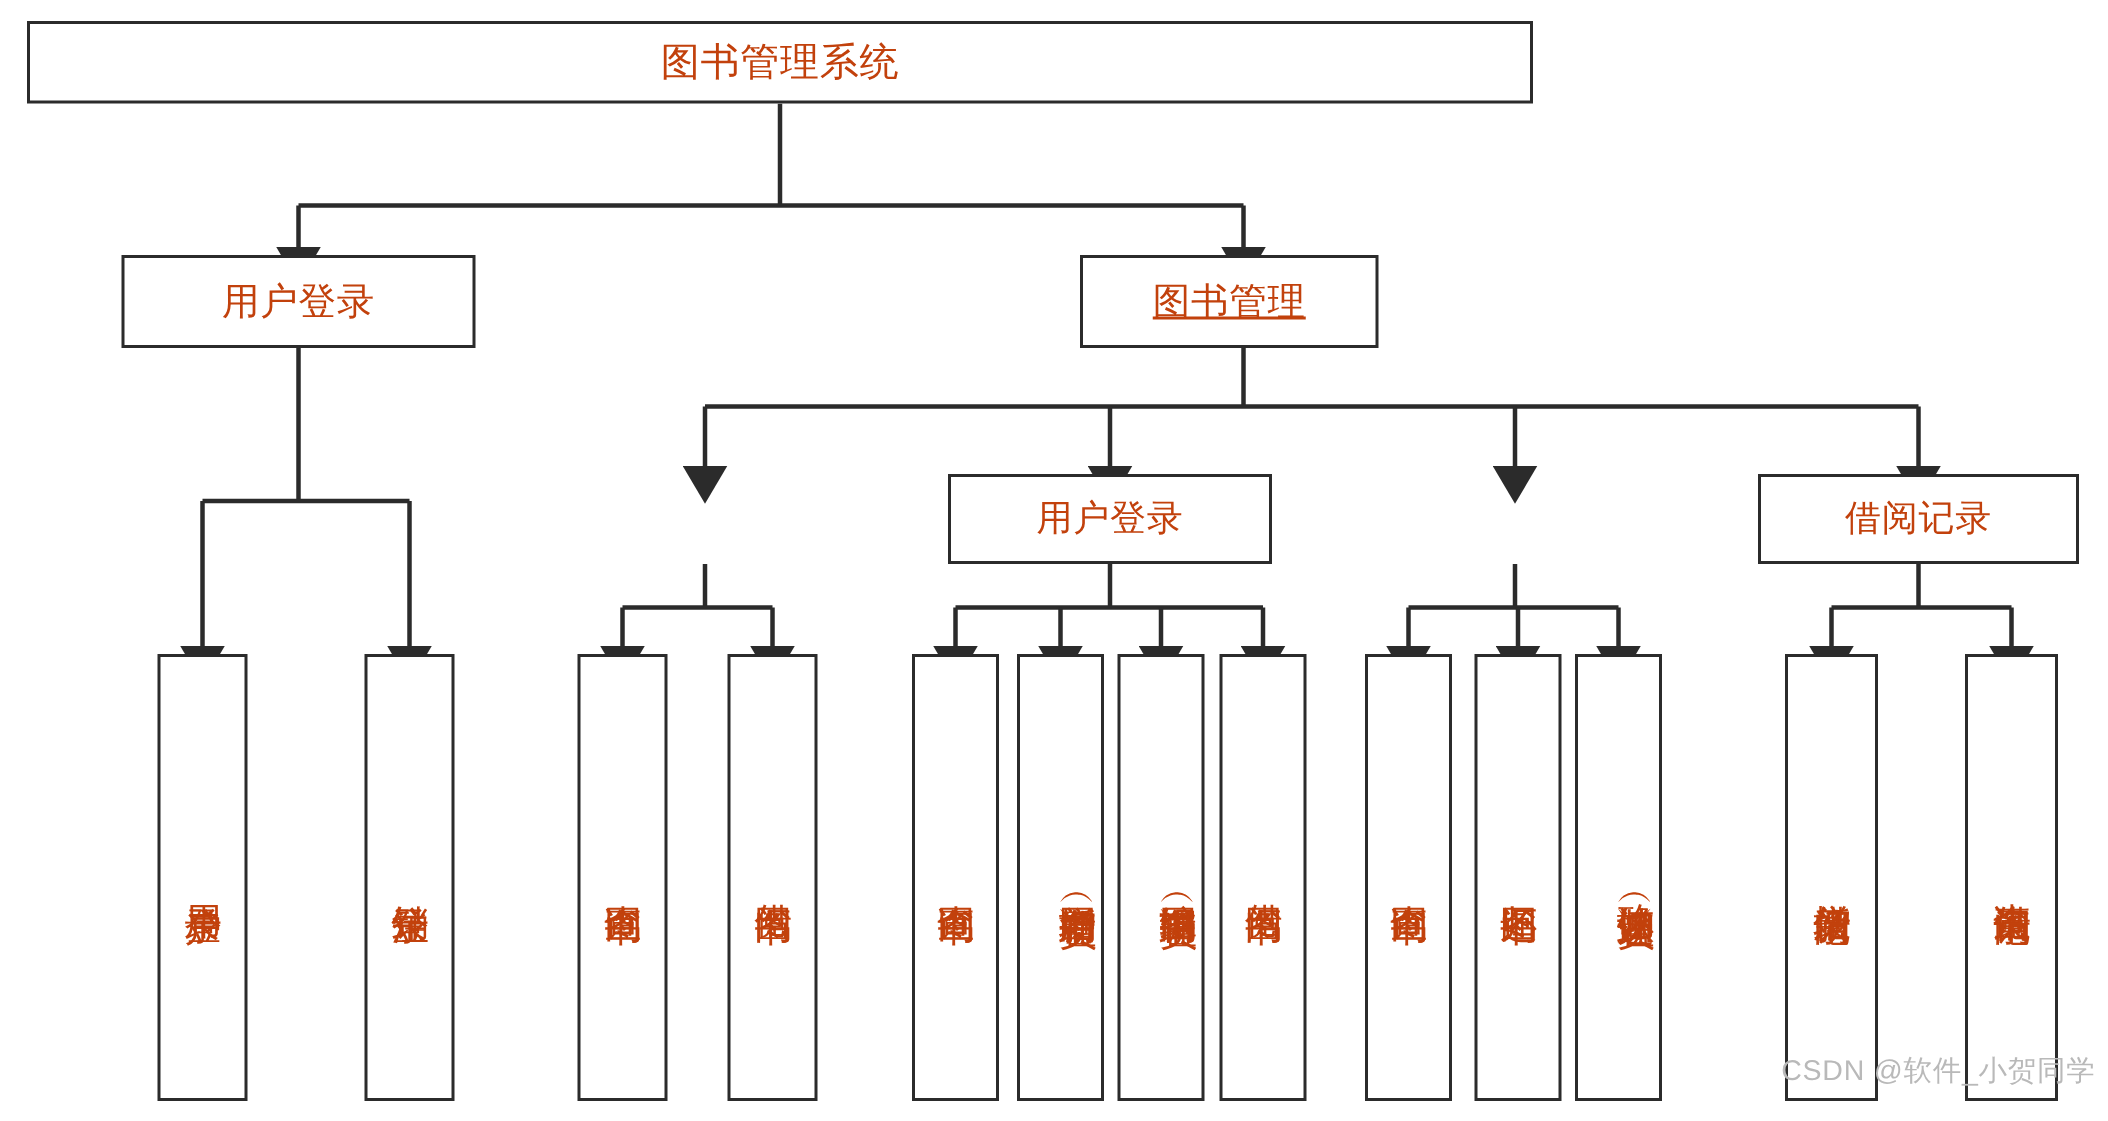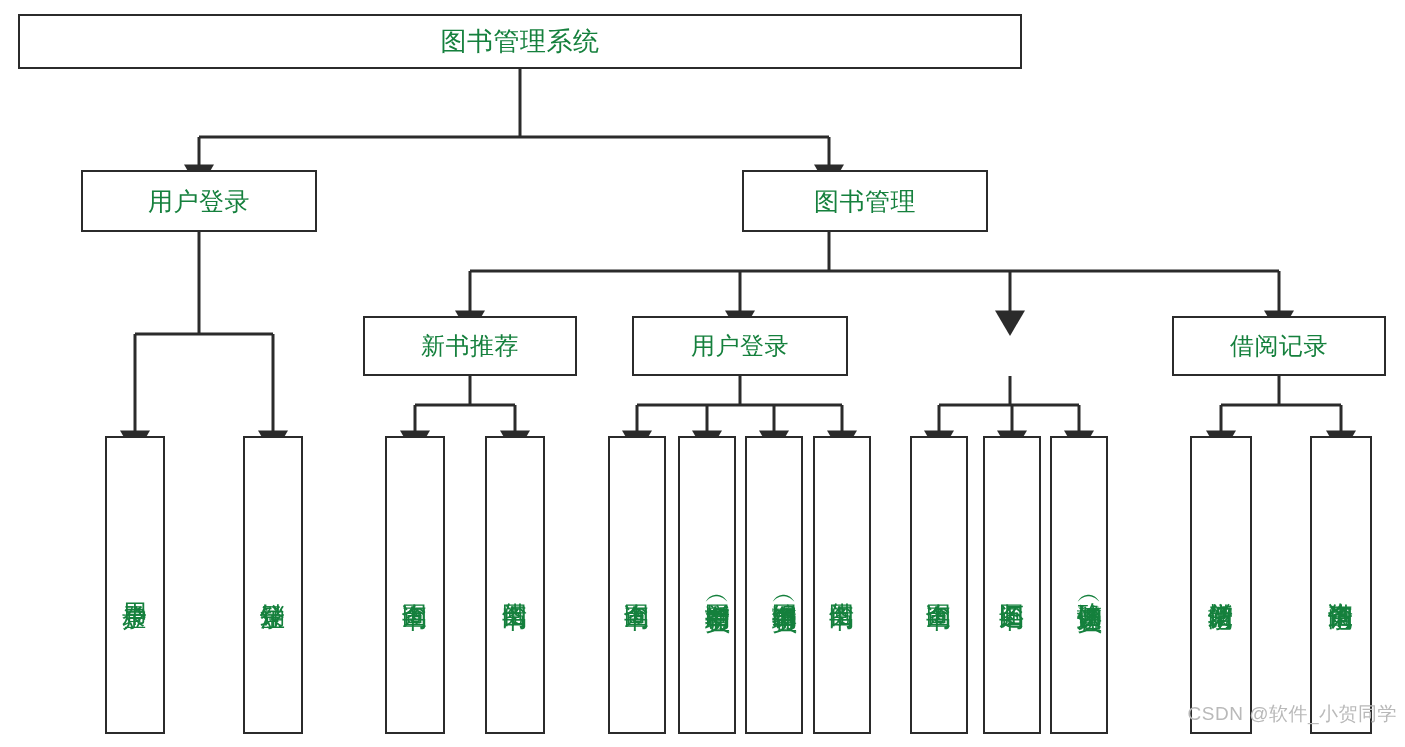--- a/index.html
+++ b/index.html
@@ -23,21 +23,21 @@
     left: 0;
     top: 0;
     width: 1405px;
     height: 747px;
   }
   .node {
     position: absolute;
     box-sizing: border-box;
     border: 2.5px solid #2b2b2b;
     background: #ffffff;
-    color: #15803d;
+    color: #c2410c;
     display: flex;
     align-items: center;
     justify-content: center;
     font-size: 25px;
     line-height: 1.12;
     letter-spacing: 0.5px;
     white-space: nowrap;
   }
   .node.level-root   { font-size: 26px; }
   .node.level-2      { font-size: 25px; }
@@ -120,27 +120,24 @@
   </svg>
 
   <div class="node level-root" style="left:18px; top:14px; width:1004px; height:55px;">
     <span>图书管理系统</span>
   </div>
 
   <div class="node level-2" style="left:81px; top:170px; width:236px; height:62px;">
     <span>用户登录</span>
   </div>
 
-  <div class="node level-2" style="left:742px; top:170px; width:246px; height:62px;">
+  <div class="node level-2" style="left:720px; top:170px; width:199px; height:62px;text-decoration:underline;">
     <span>图书管理</span>
   </div>
 
-  <div class="node level-3" style="left:363px; top:316px; width:214px; height:60px;">
-    <span>新书推荐</span>
-  </div>
 
   <div class="node level-3" style="left:632px; top:316px; width:216px; height:60px;">
     <span>用户登录</span>
   </div>
 
 
   <div class="node level-3" style="left:1172px; top:316px; width:214px; height:60px;">
     <span>借阅记录</span>
   </div>
 

